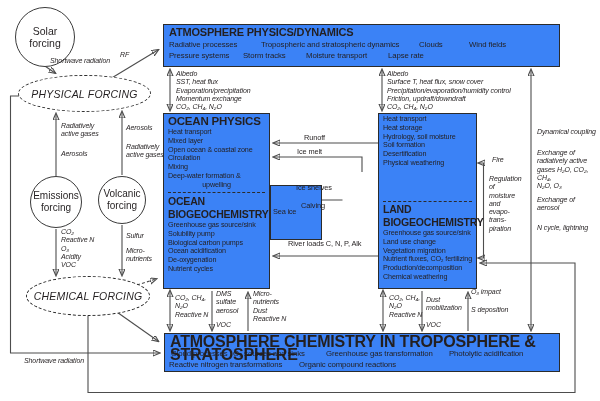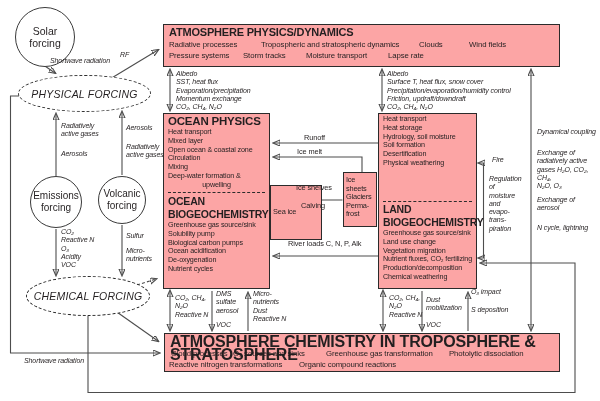--- a/index.html
+++ b/index.html
@@ -1,21 +1,21 @@
 <!DOCTYPE html>
 <html><head>
 <meta charset="utf-8">
 <style>
   html,body{margin:0;padding:0;background:#fff;}
   .canvas{position:relative;width:600px;height:401px;background:#fff;overflow:hidden;
           font-family:"Liberation Sans",sans-serif;color:#231f20;}
   .wires{position:absolute;left:0;top:0;width:600px;height:401px;}
   .wires path{fill:none;stroke:#4d4d4d;stroke-width:1.1;}
   .wires path.dash{stroke-dasharray:3,2.2;}
-  .box{position:absolute;border:1.3px solid #2b2b2b;background:#fca5a5;box-sizing:border-box;}
+  .box{position:absolute;border:1.3px solid #2b2b2b;background:#3b82f6;box-sizing:border-box;}
   .circle{position:absolute;border:1.2px solid #3a3a3a;border-radius:50%;background:#fff;
           display:flex;align-items:center;justify-content:center;text-align:center;
           font-size:10.5px;line-height:12px;white-space:pre-line;box-sizing:border-box;}
   .ellipse{position:absolute;border:1.3px dashed #2b2b2b;border-radius:50%;background:#fff;
           display:flex;align-items:center;justify-content:center;text-align:center;
           font-size:10.5px;letter-spacing:.2px;box-sizing:border-box;font-style:italic;}
   .box-title{font-weight:700;font-size:10.5px;line-height:13px;letter-spacing:-.2px;white-space:pre-line;}
   .items div{font-size:7.2px;line-height:8.8px;letter-spacing:-.15px;white-space:nowrap;}
   .sec{position:absolute;left:4px;right:2px;}
   .divider{position:absolute;left:4px;right:4px;border-top:1.2px dashed #2b2b2b;}
@@ -133,32 +133,27 @@
         <div>Nutrient fluxes, CO₂ fertilizing</div>
         <div>Production/decomposition</div>
         <div>Chemical weathering</div>
       </div>
     </div>
   </div>
 
   <div class="box" style="left:270px;top:172px;width:52px;height:55px;display:flex;align-items:center;margin-top:13px;">
     <div class="smallbox-label" style="padding-left:2px;">Sea ice</div>
   </div>
-  <div class="box" style="left:343px;top:172px;width:34px;height:55px;">
-    <div class="smallbox-label" style="padding:3px 0 0 2px;">Ice sheets
-Glaciers
-Perma-frost</div>
-  </div>
 
   <div class="box" style="left:164px;top:333px;width:396px;height:39px;">
     <div class="box-title" style="position:absolute;left:5px;top:1px;font-size:16px;">ATMOSPHERE CHEMISTRY IN TROPOSPHERE &amp; STRATOSPHERE</div>
     <div class="rowitem" style="left:6px;top:15px;">Cloud processes</div>
     <div class="rowitem" style="left:68px;top:15px;">O₃ sources and sinks</div>
     <div class="rowitem" style="left:161px;top:15px;">Greenhouse gas transformation</div>
-    <div class="rowitem" style="left:284px;top:15px;">Photolytic dissociation</div>
+    <div class="rowitem" style="left:284px;top:15px;">Photolytic acidification</div>
     <div class="rowitem" style="left:4px;top:26px;">Reactive nitrogen transformations</div>
     <div class="rowitem" style="left:134px;top:26px;">Organic compound reactions</div>
   </div>
 
   <div class="fl" style="left:50px;top:57px;">Shortwave radiation</div>
   <div class="fl" style="left:120px;top:51px;">RF</div>
   <div class="fl" style="left:61px;top:122px;">Radiatively
 active gases</div>
   <div class="fl" style="left:61px;top:150px;">Aerosols</div>
   <div class="fl" style="left:126px;top:124px;">Aerosols</div>

